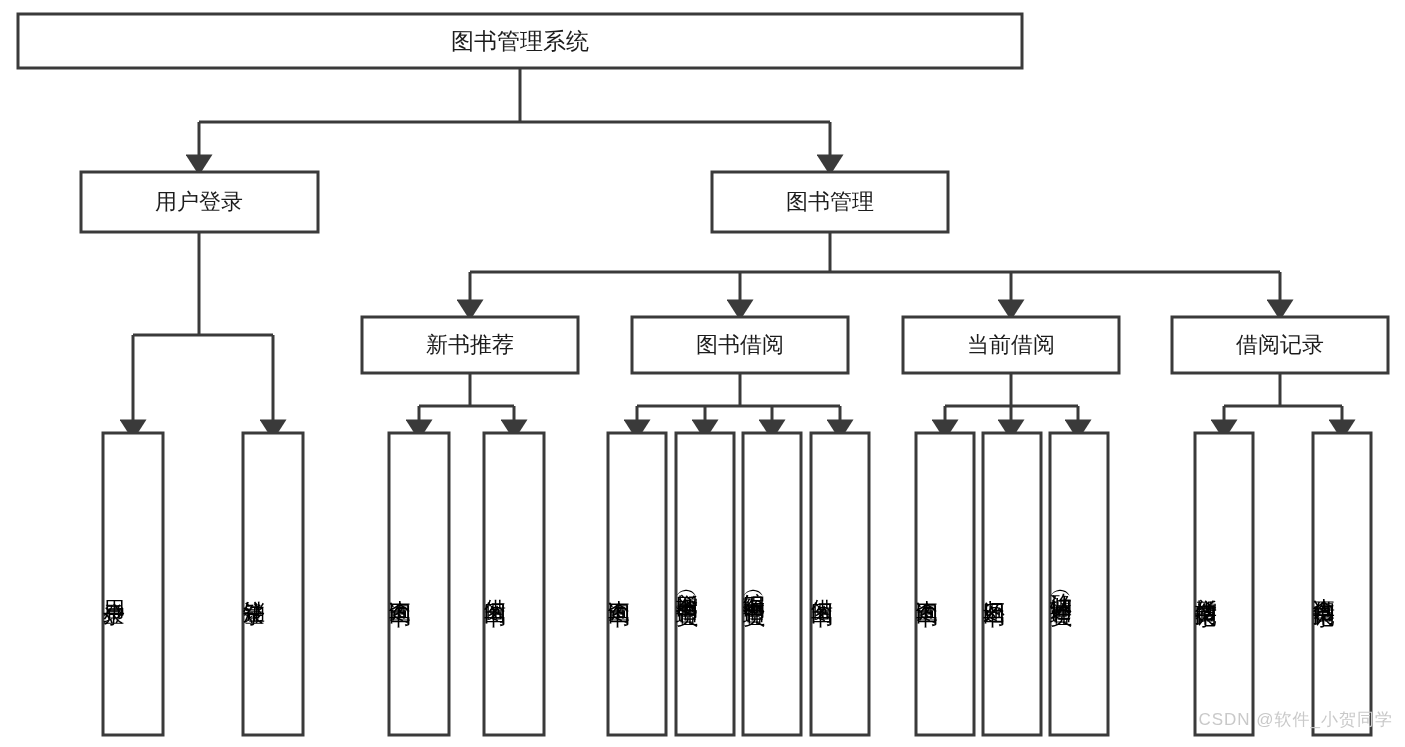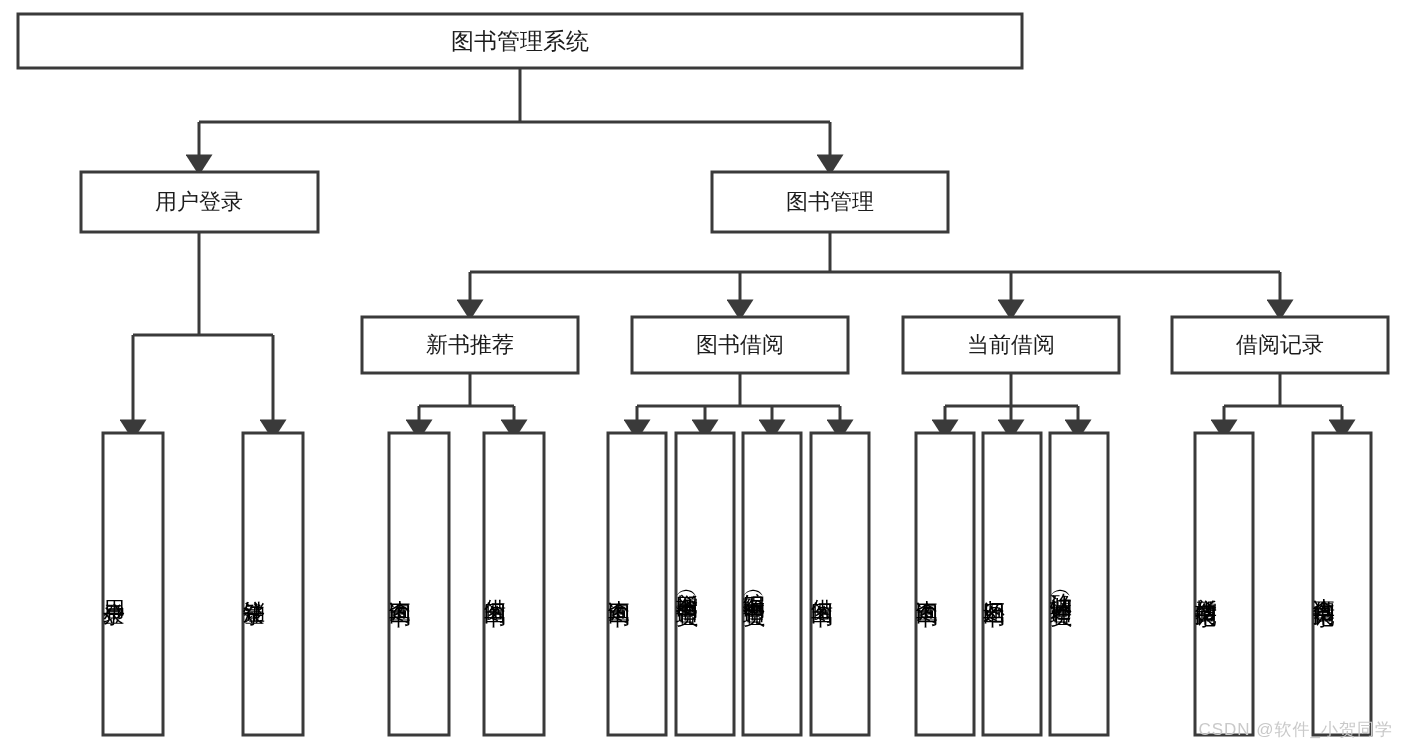--- a/index.html
+++ b/index.html
@@ -12,21 +12,21 @@
   .node-label{fill:#1c1c1c;font-family:"Liberation Sans","DejaVu Sans",sans-serif;
               font-size:22px;text-anchor:middle;dominant-baseline:middle;}
   .node-label-root{font-size:23px;}
   .leaf-label{fill:#1c1c1c;font-family:"Liberation Sans","DejaVu Sans",sans-serif;
               font-size:22px;}
   .leaf-label div{writing-mode:vertical-rl;text-orientation:upright;
                   letter-spacing:2px;line-height:1;white-space:nowrap;
                   display:flex;align-items:flex-start;justify-content:center;
                   height:100%;}
   .leaf-fo{overflow:visible;}
-  #watermark{position:absolute;right:12px;bottom:6px;color:#c9c9c9;
+  #watermark{position:absolute;right:12px;bottom:16px;color:#c9c9c9;
              font-size:17px;font-family:"Liberation Sans","DejaVu Sans",sans-serif;
              letter-spacing:1px;white-space:nowrap;}
 </style>
 </head>
 <body>
 
 <div id="diagram-root">
 
   <svg id="tree" viewBox="0 0 1405 747">
     <defs>

